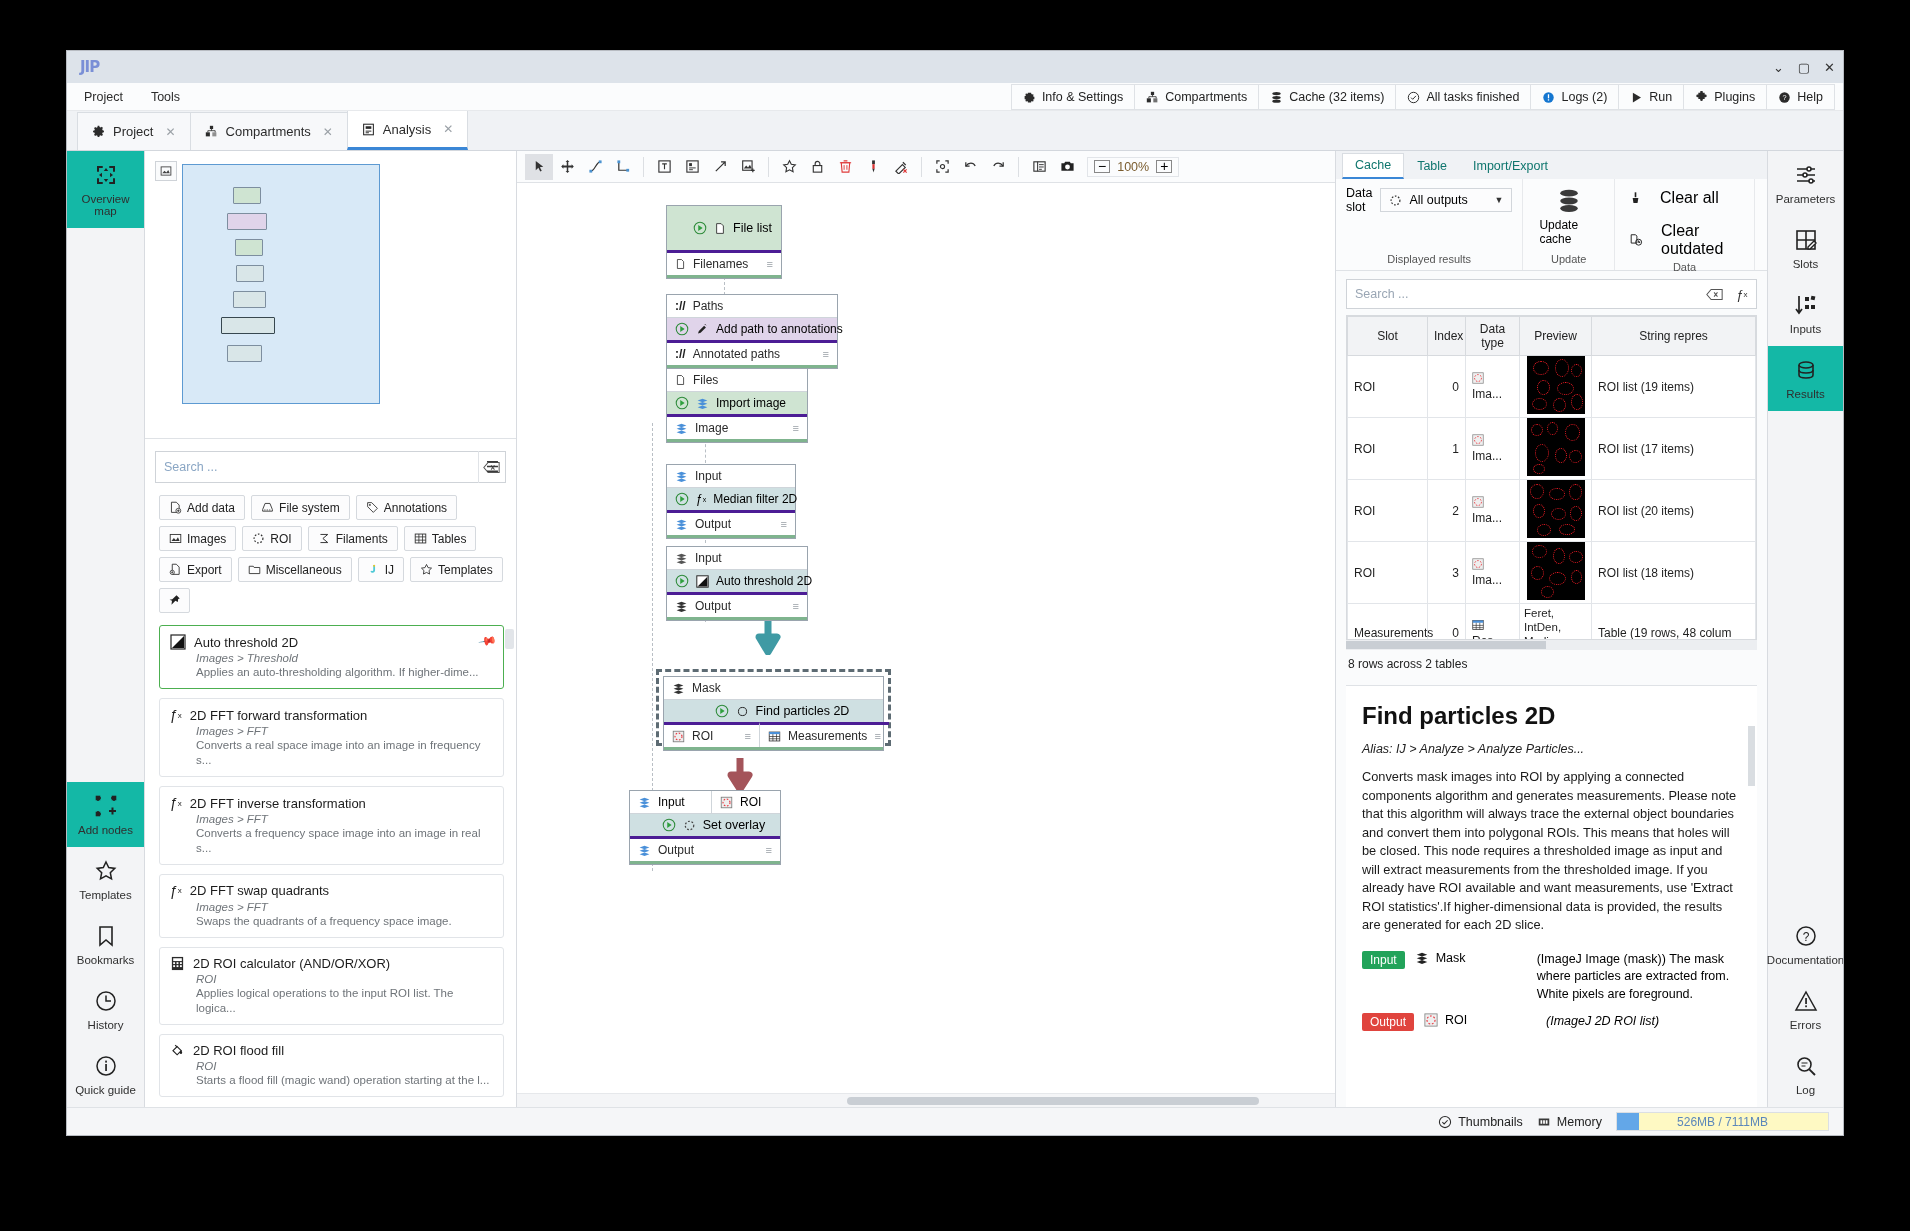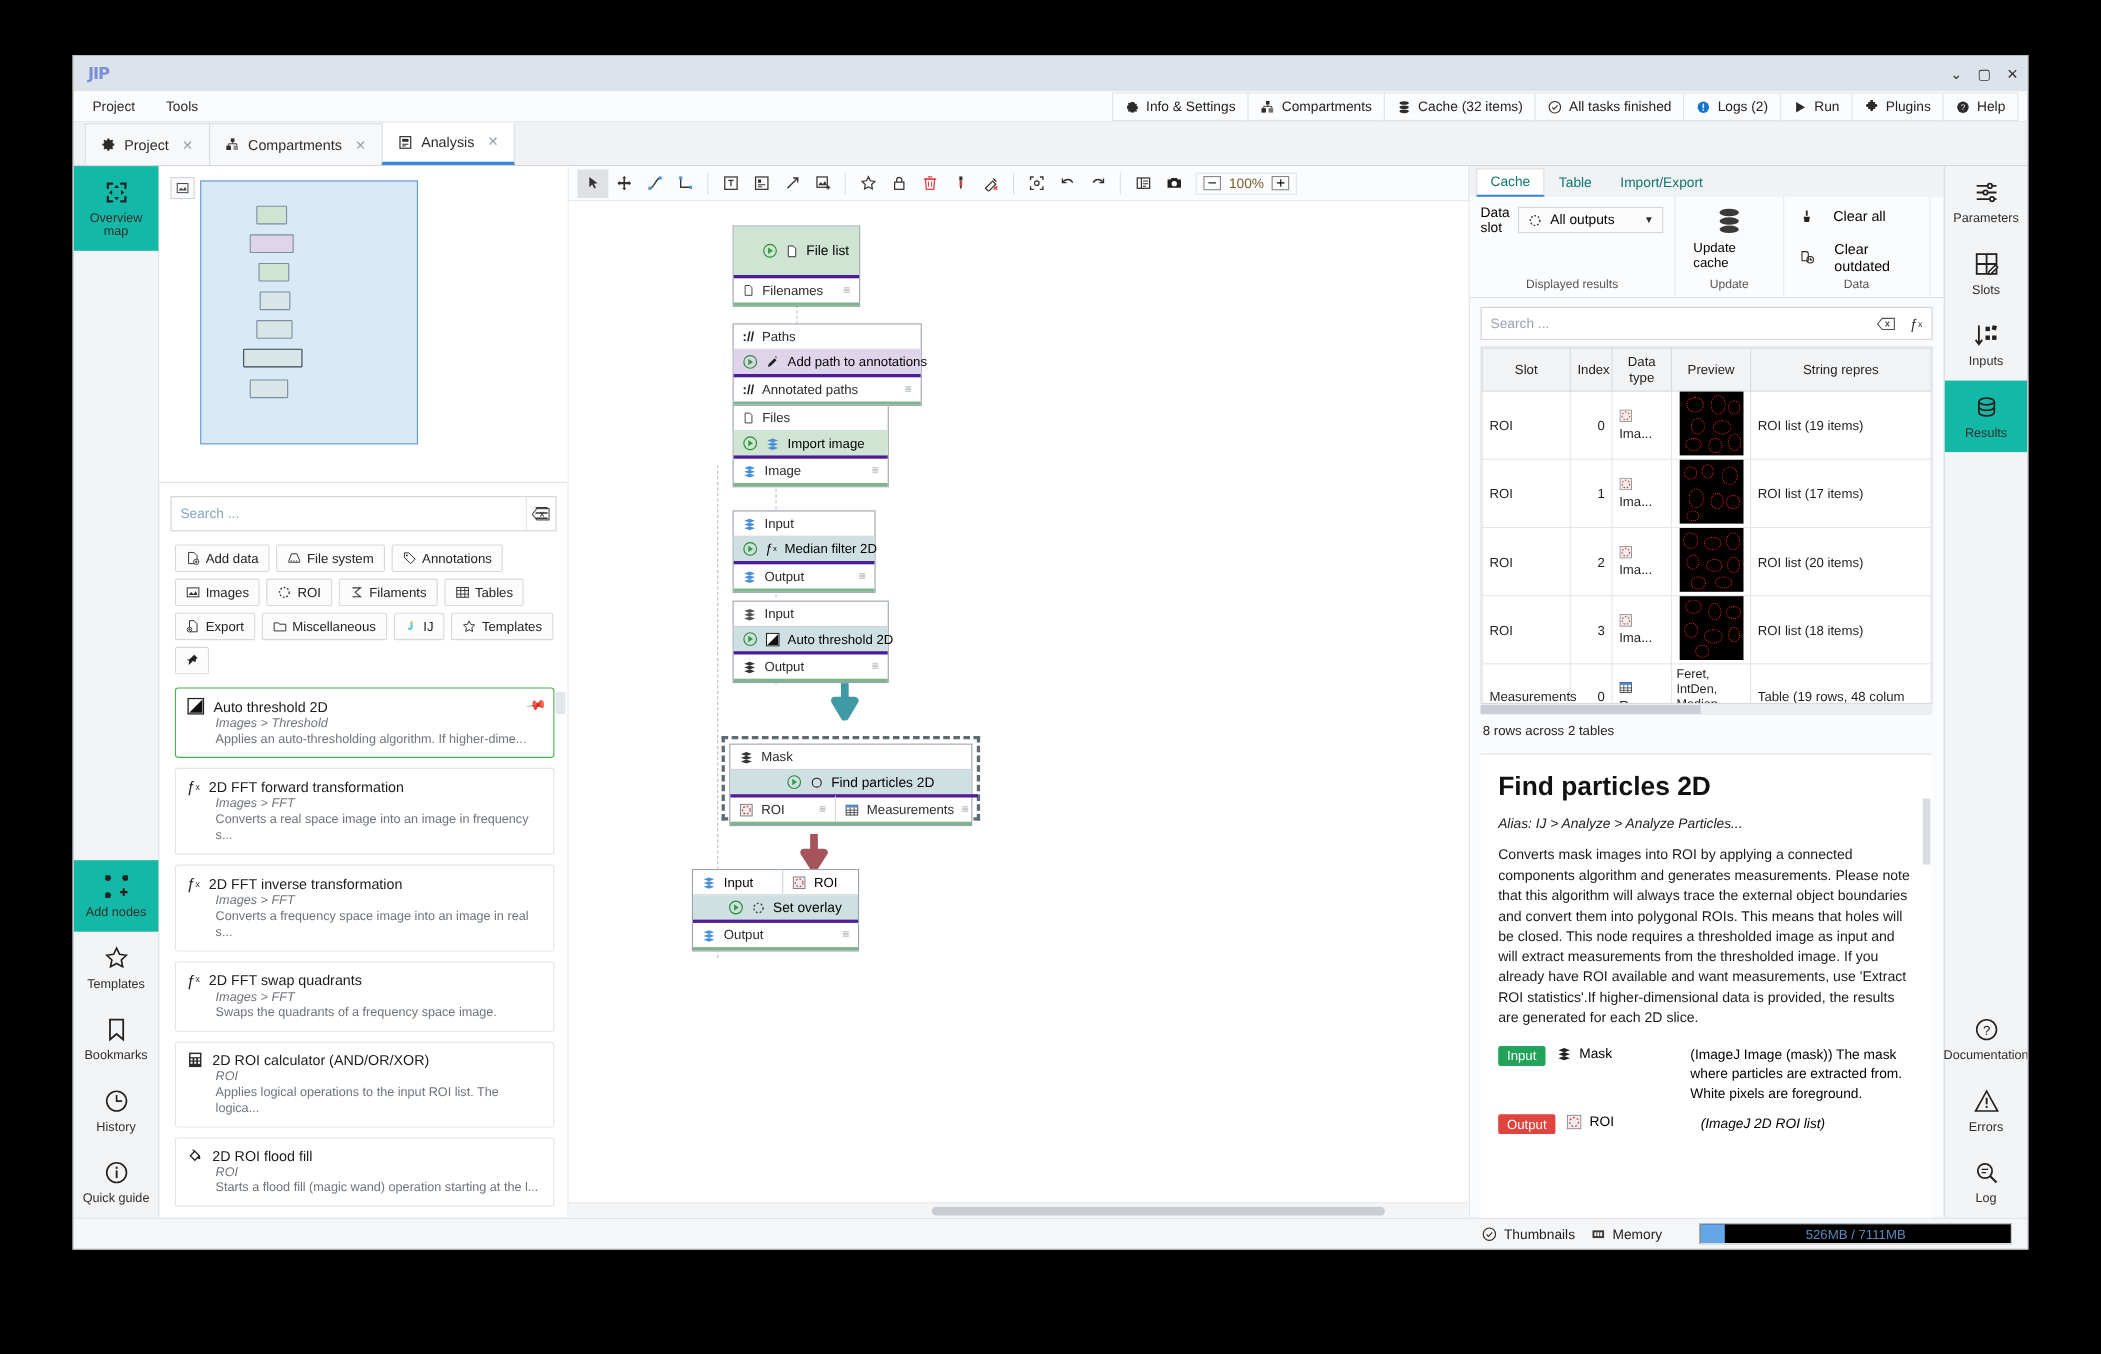--- a/index.html
+++ b/index.html
@@ -183,21 +183,21 @@
   .ribbon { display: flex; background: #fbfcfd; border-bottom: 1px solid #dfe2e6; height: 92px; }
   .rgroup { display: flex; flex-direction: column; justify-content: space-between; padding: 7px 10px 2px 10px; border-right: 1px solid #e7e9ec; }
   .rgroup .gl { font-size: 11px; color: #555; text-align: center; padding-bottom: 3px; }
   .rsel { display: flex; align-items: center; gap: 8px; }
   .combo {
     display: flex; align-items: center; gap: 7px; border: 1px solid #d2d6db;
     background: #fcfcfd; padding: 4px 8px; font-size: 12.5px; min-width: 132px;
   }
   .combo .caret { margin-left: auto; font-size: 9px; color: #333; }
   .bigbtn { display: flex; flex-direction: column; align-items: center; gap: 4px; font-size: 12px; padding: 2px 6px; }
-  .smallbtn { display: flex; align-items: center; gap: 18px; font-size: 13px; padding: 3px 4px; }
+  .smallbtn { display: flex; align-items: center; gap: 18px; font-size: 16px; padding: 3px 4px; }
   .rsearch { display: flex; align-items: center; height: 30px; margin: 8px 10px 6px 10px; border: 1px solid #cfd3d8; background: #fff; }
   .rsearch input { flex: 1; border: none; outline: none; font-size: 12.5px; padding: 0 8px; background: transparent; }
   .rsearch input::placeholder { color: #9aa6b4; }
   table.cache { width: 100%; border-collapse: collapse; font-size: 12px; table-layout: fixed; }
   table.cache th {
     background: #f2f3f5; border: 1px solid #d7dade; font-weight: normal;
     color: #222; padding: 5px 6px; font-size: 12px;
   }
   table.cache td { border: 1px solid #e2e5e9; padding: 6px 6px; color: #1f1f1f; vertical-align: middle; }
   .tbl-wrap { margin: 0 10px; border: 1px solid #d7dade; background:#fff; overflow: hidden; height: 325px; }
@@ -221,21 +221,21 @@
   .docscroll { position: absolute; right: 2px; top: 40px; width: 7px; height: 60px; background: #d9dde1; }
   
   .farrail { width: 76px; background: #f3f4f6; border-left: 1px solid #d8dbe0;
              display: flex; flex-direction: column; justify-content: space-between; flex: 0 0 auto; }
   
   .statusbar {
     height: 28px; background: #f5f6f8; border-top: 1px solid #dfe2e6;
     display: flex; align-items: center; justify-content: flex-end; gap: 14px;
     padding-right: 14px; flex: 0 0 auto; font-size: 12.5px; color: #222;
   }
-  .membar { width: 284px; height: 19px; background: #000000; border: 1px solid #dbdfe3; position: relative; margin-left: 20px; }
+  .membar { width: 213px; height: 19px; background: #fef9c3; border: 1px solid #dbdfe3; position: relative; }
   .membar .fill { position: absolute; left: 0; top: 0; bottom: 0; width: 22px; background: #63a7e8; }
   .membar .lbl { position: absolute; inset: 0; display: flex; align-items: center; justify-content: center;
                  font-size: 12px; color: #5b87bb; }
   .ic { display: inline-flex; align-items: center; justify-content: center; }
   svg { display: block; }
 </style>
 </head>
 <body>
 
 <div class="app">

